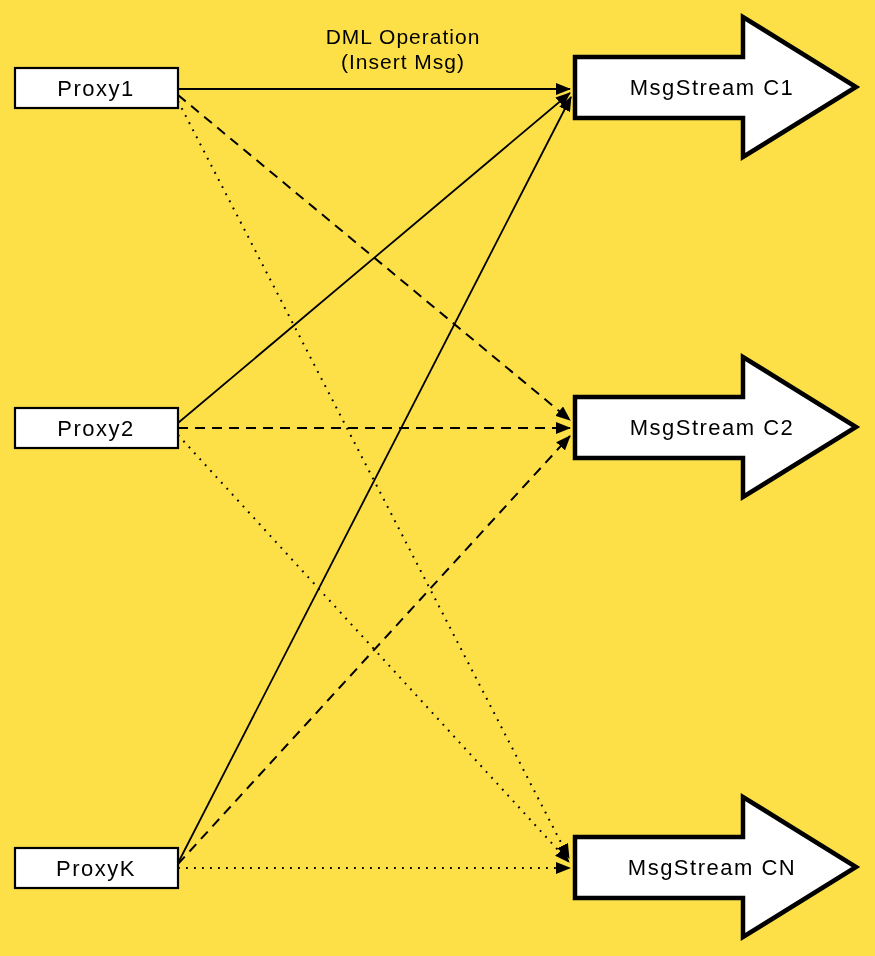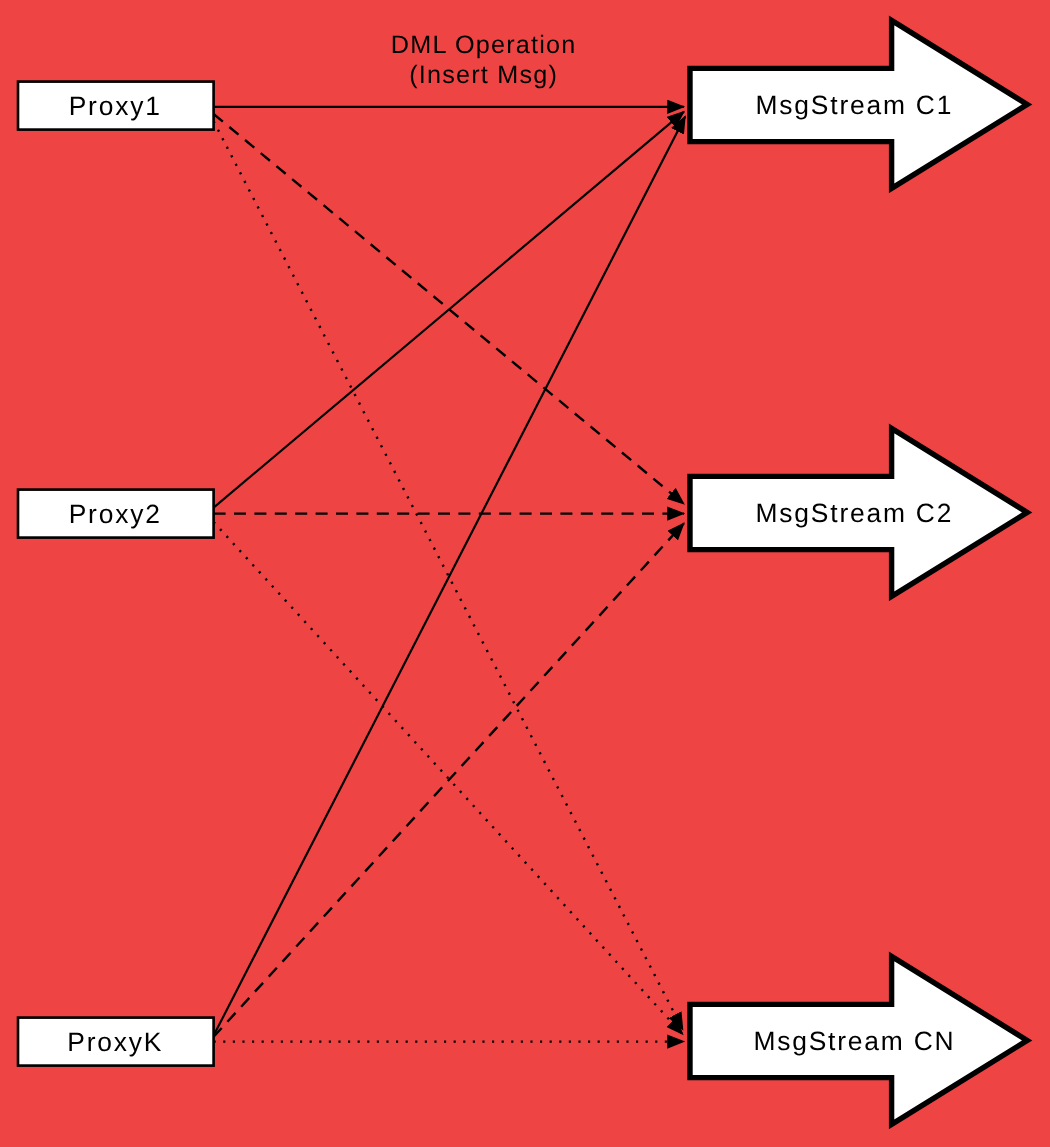--- a/index.html
+++ b/index.html
@@ -4,21 +4,21 @@
 <style>
   html, body {
     margin: 0;
     padding: 0;
     background: #ffffff;
   }
   .canvas {
     position: relative;
     width: 875px;
     height: 956px;
-    background: #ef4444;
+    background: #fde047;
     font-family: "Liberation Sans", sans-serif;
   }
   svg { display: block; }
   .node-box {
     fill: #ffffff;
     stroke: #000000;
     stroke-width: 2.2;
   }
   .block-arrow {
     fill: #ffffff;

